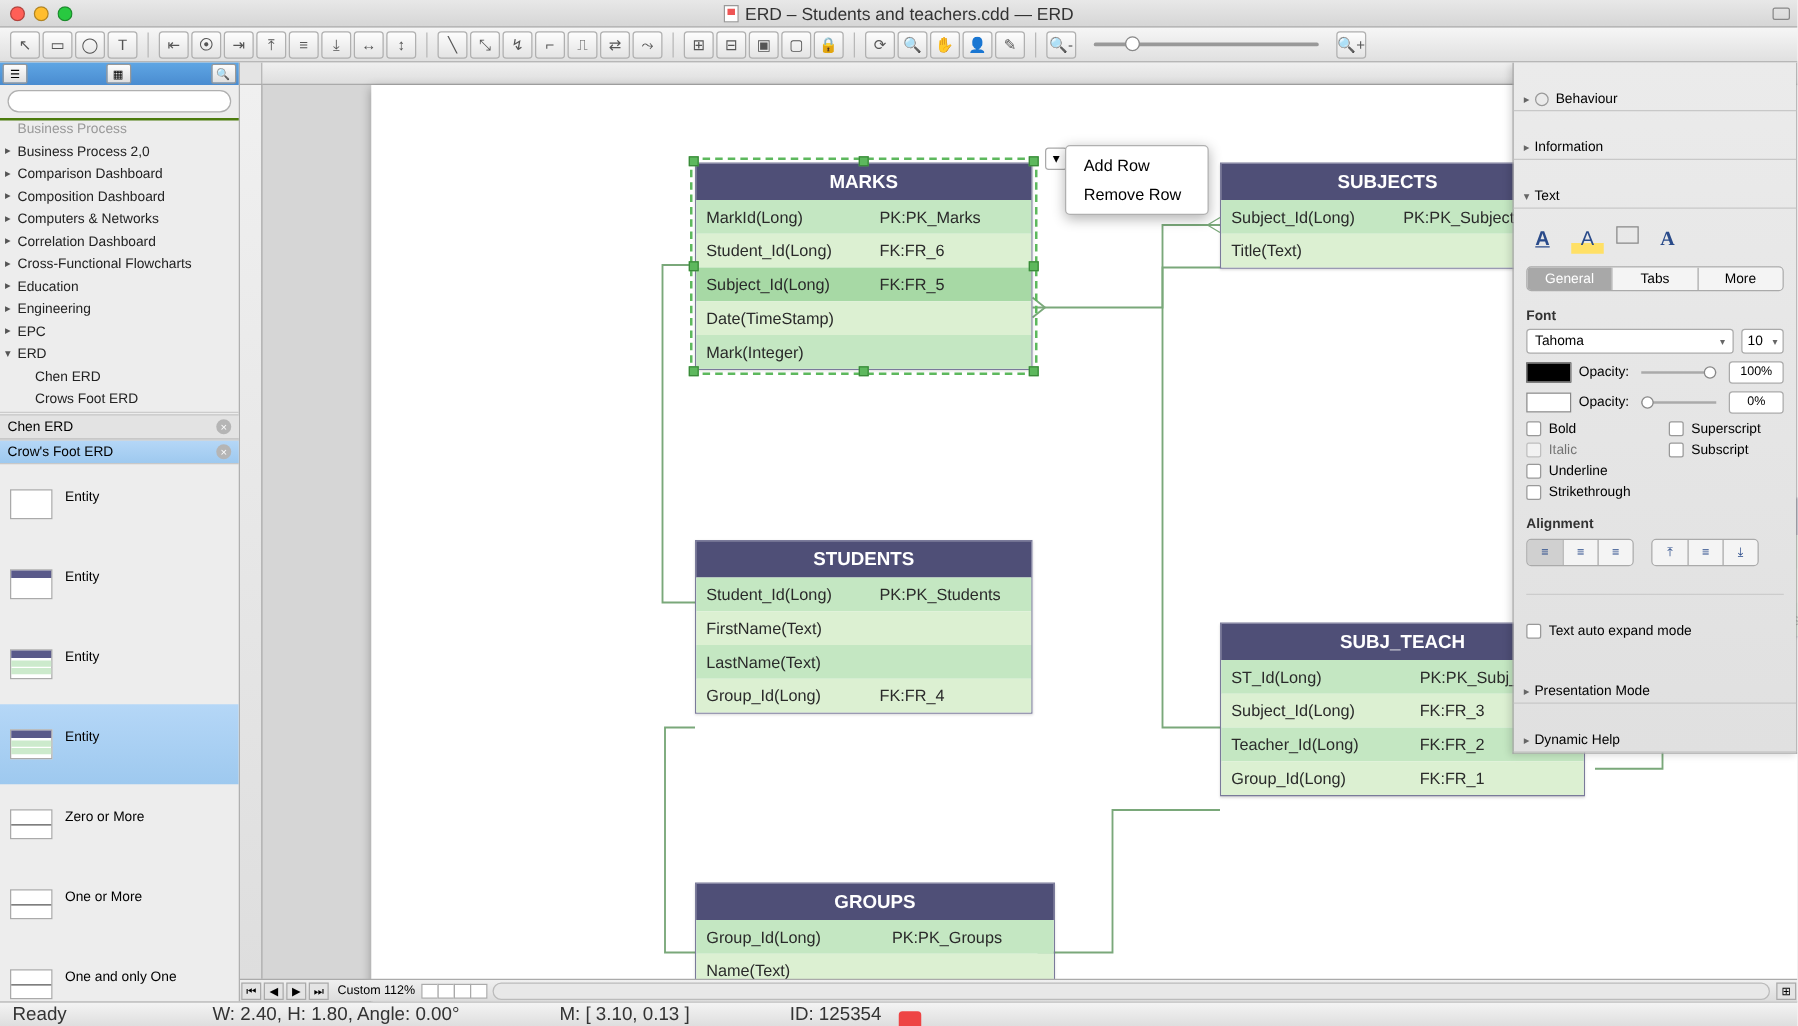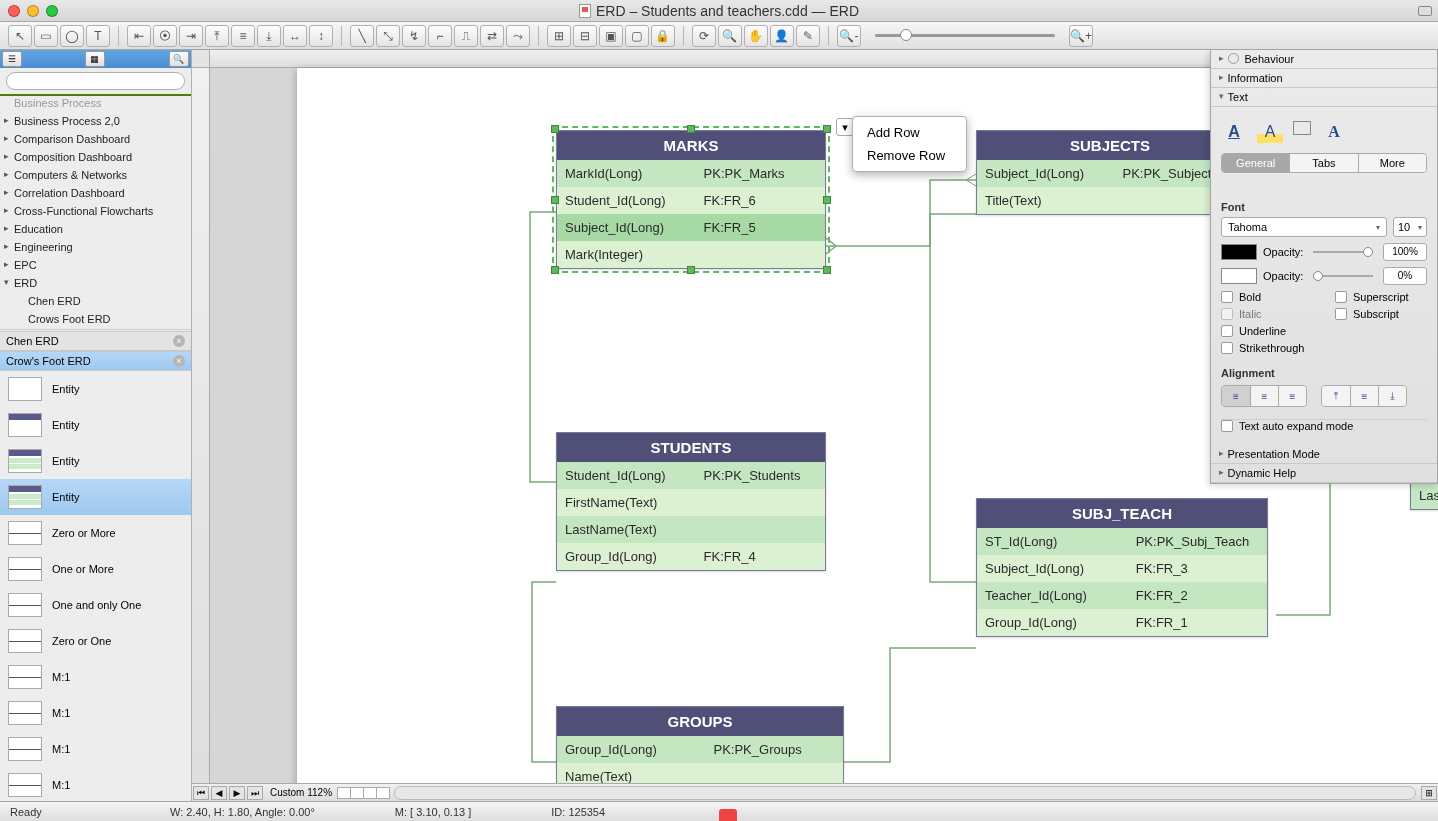--- a/index.html
+++ b/index.html
@@ -38,21 +38,21 @@
 .tree { flex: 1; overflow: auto; }
 .tree-item { padding: 3px 6px 3px 14px; position: relative; color: #222; cursor: pointer; }
 .tree-item.expandable::before { content: "▸"; position: absolute; left: 4px; top: 3px; font-size: 9px; color: #555; }
 .tree-item.expanded::before { content: "▾"; }
 .tree-child { padding-left: 28px; }
 .tree-sep { height: 1px; background: #ccc; margin: 1px 0; }
 .tree-section { background: #e3e3e3; border-top: 1px solid #c8c8c8; border-bottom: 1px solid #c8c8c8; padding: 3px 6px; display: flex; align-items: center; justify-content: space-between; }
 .tree-section.selected { background: linear-gradient(#b5d7f7, #9ec9ef); }
 .close-x { width: 12px; height: 12px; border-radius: 50%; background: #b5b5b5; color: #fff; font-size: 9px; line-height: 12px; text-align: center; cursor: pointer; }
 .tpl-list { flex: 1; overflow: auto; }
-.tpl-item { display: flex; align-items: center; padding: 6px 8px; gap: 10px; cursor: pointer; }
+.tpl-item { display: flex; align-items: flex-start; padding: 20px 8px; gap: 10px; cursor: pointer; }
 .tpl-item.sel { background: linear-gradient(#b5d7f7, #9ec9ef); }
 .tpl-icon { width: 34px; height: 24px; background: #fff; border: 1px solid #aaa; position: relative; }
 .tpl-icon.entity-head::before { content: ""; position: absolute; top: 0; left: 0; right: 0; height: 6px; background: #5a5a8a; }
 .tpl-icon.entity-rows::after { content: ""; position: absolute; top: 8px; left: 0; right: 0; height: 5px; background: #cceacc; box-shadow: 0 6px 0 #cceacc; }
 .tpl-icon.rel { display: flex; align-items: center; }
 .tpl-icon.rel::before { content: ""; width: 100%; height: 1px; background: #555; }
 
 
 .canvas-wrap { flex: 1; position: relative; background: #d6d6d6; overflow: hidden; }
 .ruler-h { position: absolute; top: 0; left: 18px; right: 0; height: 18px; background: linear-gradient(#f0f0f0, #dedede); border-bottom: 1px solid #aaa; }
@@ -73,30 +73,30 @@
 .col-name { flex: 1; color: #2a2a2a; }
 .col-key { width: 45%; color: #2a2a2a; }
 
 
 .context-menu { position: absolute; background: #fff; border: 1px solid #b0b0b0; border-radius: 4px; box-shadow: 0 3px 10px rgba(0,0,0,0.3); padding: 4px 0; font-size: 13px; min-width: 115px; }
 .context-menu-item { padding: 4px 14px; cursor: pointer; }
 .action-btn { position: absolute; width: 18px; height: 18px; background: #fff; border: 1px solid #aaa; border-radius: 3px; font-size: 11px; text-align: center; line-height: 16px; cursor: pointer; }
 
 
 .props { position: absolute; top: 0; right: 0; width: 228px; background: linear-gradient(#ebebeb, #e0e0e0); border: 1px solid #a5a5a5; border-top: none; font-size: 11px; box-shadow: -2px 2px 6px rgba(0,0,0,0.15); }
-.props-header { padding: 3px 8px; border-bottom: 1px solid #c8c8c8; display: flex; gap: 4px; cursor: pointer; }
+.props-header { padding: 3px 8px; border-bottom: 1px solid #c8c8c8; display: flex; align-items: center; gap: 4px; cursor: pointer; margin-top: 20px; }
 .props-header::before { content: "▸"; font-size: 9px; color: #666; }
 .props-header.expanded::before { content: "▾"; }
 .props-header .radio { width: 11px; height: 11px; border-radius: 50%; border: 1px solid #999; margin-right: 2px; }
 .props-body { padding: 8px 10px; }
 .format-icons { display: flex; gap: 10px; padding: 6px 0 10px; }
 .fmt-icon { width: 26px; height: 22px; display: flex; align-items: center; justify-content: center; font-size: 16px; cursor: pointer; color: #2a4b8a; }
 .fmt-icon.underline { text-decoration: underline; font-weight: bold; }
 .fmt-icon.box { border: 1px solid #888; width: 18px; height: 14px; }
-.sub-tabs { display: flex; border: 1px solid #aaa; border-radius: 4px; overflow: hidden; margin-bottom: 28px; }
+.sub-tabs { display: flex; border: 1px solid #aaa; border-radius: 4px; overflow: hidden; margin-bottom: 14px; }
 .sub-tab { flex: 1; text-align: center; padding: 3px 0; background: #f4f4f4; cursor: pointer; font-size: 11px; }
 .sub-tab.active { background: #a8a8a8; color: #fff; }
 .sub-tab + .sub-tab { border-left: 1px solid #aaa; }
 .prop-label { font-weight: bold; margin-bottom: 4px; color: #333; }
 .prop-row { display: flex; align-items: center; gap: 6px; margin-bottom: 6px; }
 .select-box { flex: 1; height: 20px; background: #fff; border: 1px solid #aaa; border-radius: 3px; padding: 2px 6px; font-size: 11px; display: flex; align-items: center; justify-content: space-between; }
 .select-box::after { content: "▾"; font-size: 8px; color: #666; }
 .num-box { width: 34px; height: 20px; background: #fff; border: 1px solid #aaa; border-radius: 3px; padding: 2px 4px; font-size: 11px; text-align: center; display: flex; align-items: center; justify-content: space-between; }
 .num-box::after { content: "▾"; font-size: 8px; color: #666; }
 .swatch { width: 36px; height: 16px; border: 1px solid #888; }
@@ -115,21 +115,21 @@
 .align-btn + .align-btn { border-left: 1px solid #aaa; }
 .align-btn.active { background: #d0d0d0; }
 
 
 .hscroll { position: absolute; left: 0; right: 0; bottom: 0; height: 18px; background: linear-gradient(#f0f0f0, #dcdcdc); border-top: 1px solid #aaa; display: flex; align-items: center; font-size: 10px; }
 .hscroll-btn { width: 16px; height: 14px; background: #e4e4e4; border: 1px solid #aaa; margin: 0 1px; text-align: center; line-height: 12px; font-size: 9px; cursor: pointer; }
 .zoom-label { padding: 0 6px; }
 .mini-cells { display: flex; }
 .mini-cell { width: 14px; height: 12px; border: 1px solid #aaa; margin-left: -1px; background: #fff; }
 
-.statusbar { height: 20px; background: linear-gradient(#f4f4f4, #dedede); border-top: 1px solid #a5a5a5; display: flex; align-items: center; font-size: 11px; color: #333; padding: 0 10px; gap: 80px; }
+.statusbar { height: 20px; background: linear-gradient(#f4f4f4, #dedede); border-top: 1px solid #a5a5a5; display: flex; align-items: center; font-size: 15px; color: #333; padding: 0 10px; gap: 80px; }
 .statusbar > span:first-child { min-width: 80px; }
 .notif { position: absolute; left: 50%; bottom: -2px; width: 18px; height: 14px; background: #e44; border-radius: 3px 3px 0 0; }
 </style>
 </head>
 <body>
 
 <div class="titlebar">
   <div class="traffic">
     <div class="dot red"></div>
     <div class="dot yellow"></div>
@@ -327,20 +327,24 @@
           </div>
         <div class="entity-row">
             <span class="col-name">Student_Id(Long)</span>
             <span class="col-key">FK:FR_6</span>
           </div>
         <div class="entity-row sel-row">
             <span class="col-name">Subject_Id(Long)</span>
             <span class="col-key">FK:FR_5</span>
           </div>
         <div class="entity-row">
+            <span class="col-name">Date(TimeStamp)</span>
+            <span class="col-key"></span>
+          </div>
+        <div class="entity-row">
             <span class="col-name">Mark(Integer)</span>
             <span class="col-key"></span>
           </div>
       </div>
       <div class="action-btn" style="left:626px;top:50px">▾</div>
 
       <div class="entity" style="left:766px;top:62px;width:268px">
         <div class="entity-title">SUBJECTS</div>
         <div class="entity-row">
             <span class="col-name">Subject_Id(Long)</span>
@@ -524,21 +528,21 @@
             <div class="align-btn active">≡</div>
             <div class="align-btn">≡</div>
             <div class="align-btn">≡</div>
           </div>
           <div class="align-group">
             <div class="align-btn">⤒</div>
             <div class="align-btn">≡</div>
             <div class="align-btn">⤓</div>
           </div>
         </div>
-        <div class="chk-row" style="margin-top:12px;border-top:1px solid #ccc;padding-top:0">
+        <div class="chk-row" style="margin-top:22px;border-top:1px solid #ccc;padding-top:23px">
             <div class="chk"></div>
             <span>Text auto expand mode</span>
           </div>
       </div>
       <div class="props-header">
           <span>Presentation Mode</span>
         </div>
       <div class="props-header">
           <span>Dynamic Help</span>
         </div>

